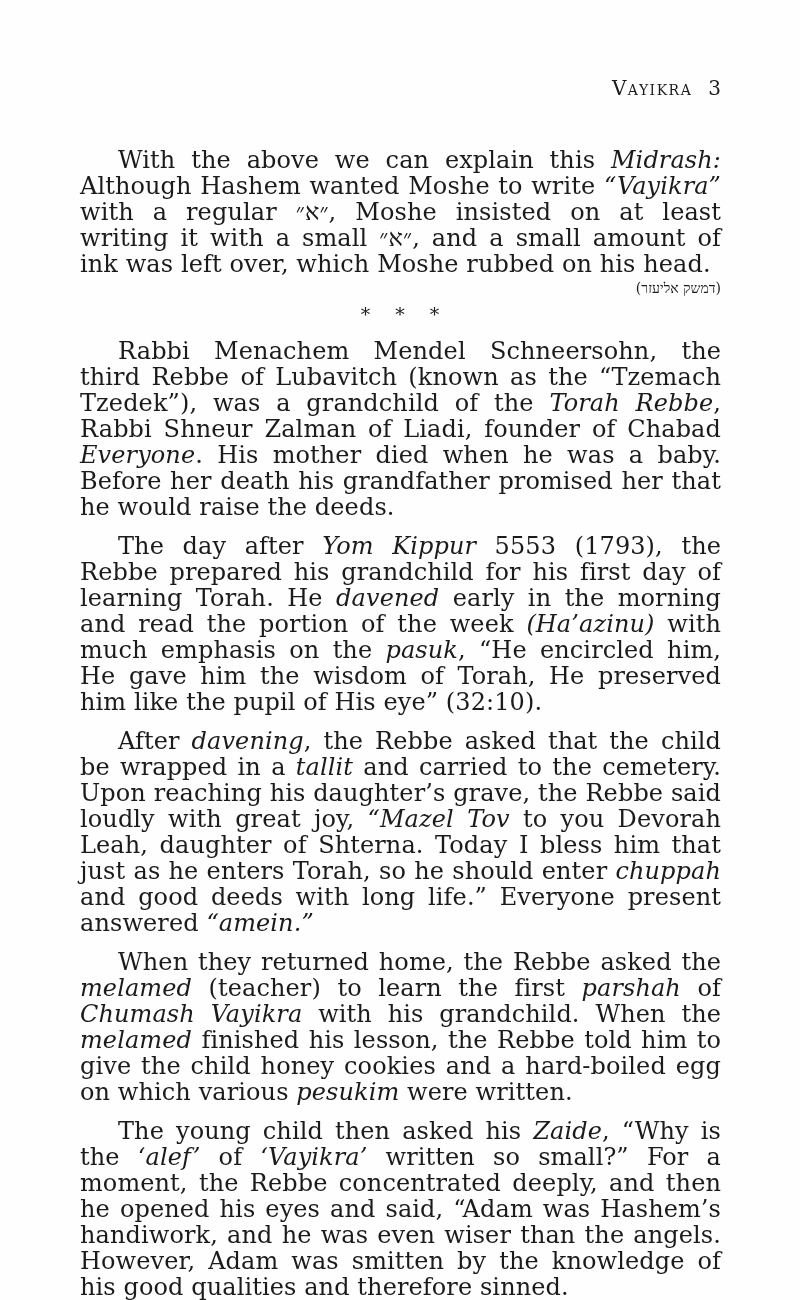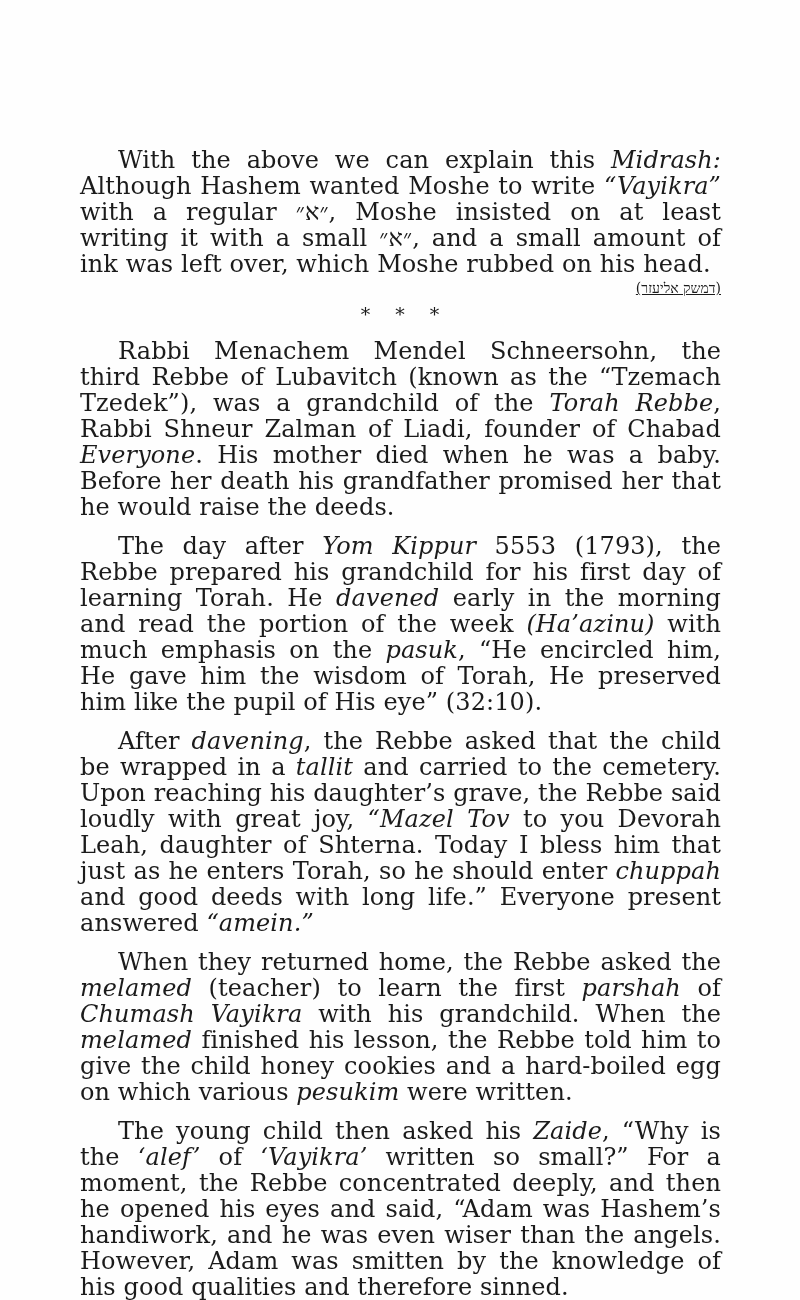--- a/index.html
+++ b/index.html
@@ -53,35 +53,37 @@
   .para em {
     font-style: italic;
   }
   .citation {
     margin-top: 2px;
     direction: rtl;
     text-align: left; 
     text-align: right;
     font-size: 14px;
     line-height: 18px;
-    text-decoration: underline;
   }
   .separator {
     margin-top: 6px;
     text-align: center;
     font-size: 19px;
     line-height: 22px;
     word-spacing: 17px;
     letter-spacing: 1px;
   }
 </style>
 </head>
 <body>
 
 <div class="page">
+  <header class="running-head">
+    <span class="head-title">Vayikra</span><span class="head-page">3</span>
+  </header>
 
   <main class="text-column">
       <p class="para"><span>With the above we can explain this </span><em>Midrash:</em><span> Although Hashem wanted Moshe to write </span><em>“Vayikra”</em><span> with a regular ״א״, Moshe insisted on at least writing it with a small ״א״, and a small amount of ink was left over, which Moshe rubbed on his head.</span></p>
       <div class="citation">(דמשק אליעזר)</div>
       <div class="separator">* * *</div>
       <p class="para"><span>Rabbi Menachem Mendel Schneersohn, the third Rebbe of Lubavitch (known as the “Tzemach Tzedek”), was a grandchild of the </span><em>Torah Rebbe</em><span>, Rabbi Shneur Zalman of Liadi, founder of Chabad </span><em>Everyone</em><span>. His mother died when he was a baby. Before her death his grandfather promised her that he would raise the deeds.</span></p>
       <p class="para"><span>The day after </span><em>Yom Kippur</em><span> 5553 (1793), the Rebbe prepared his grandchild for his first day of learning Torah. He </span><em>davened</em><span> early in the morning and read the portion of the week </span><em>(Ha’azinu)</em><span> with much emphasis on the </span><em>pasuk</em><span>, “He encircled him, He gave him the wisdom of Torah, He preserved him like the pupil of His eye” (32:10).</span></p>
       <p class="para"><span>After </span><em>davening</em><span>, the Rebbe asked that the child be wrapped in a </span><em>tallit</em><span> and carried to the cemetery. Upon reaching his daughter’s grave, the Rebbe said loudly with great joy, </span><em>“Mazel Tov</em><span> to you Devorah Leah, daughter of Shterna. Today I bless him that just as he enters Torah, so he should enter </span><em>chuppah</em><span> and good deeds with long life.” Everyone present answered </span><em>“amein.”</em></p>
       <p class="para"><span>When they returned home, the Rebbe asked the </span><em>melamed</em><span> (teacher) to learn the first </span><em>parshah</em><span> of </span><em>Chumash Vayikra</em><span> with his grandchild. When the </span><em>melamed</em><span> finished his lesson, the Rebbe told him to give the child honey cookies and a hard-boiled egg on which various </span><em>pesukim</em><span> were written.</span></p>
       <p class="para"><span>The young child then asked his </span><em>Zaide</em><span>, “Why is the </span><em>‘alef’</em><span> of </span><em>‘Vayikra’</em><span> written so small?” For a moment, the Rebbe concentrated deeply, and then he opened his eyes and said, “Adam was Hashem’s handiwork, and he was even wiser than the angels. However, Adam was smitten by the knowledge of his good qualities and therefore sinned.</span></p>

